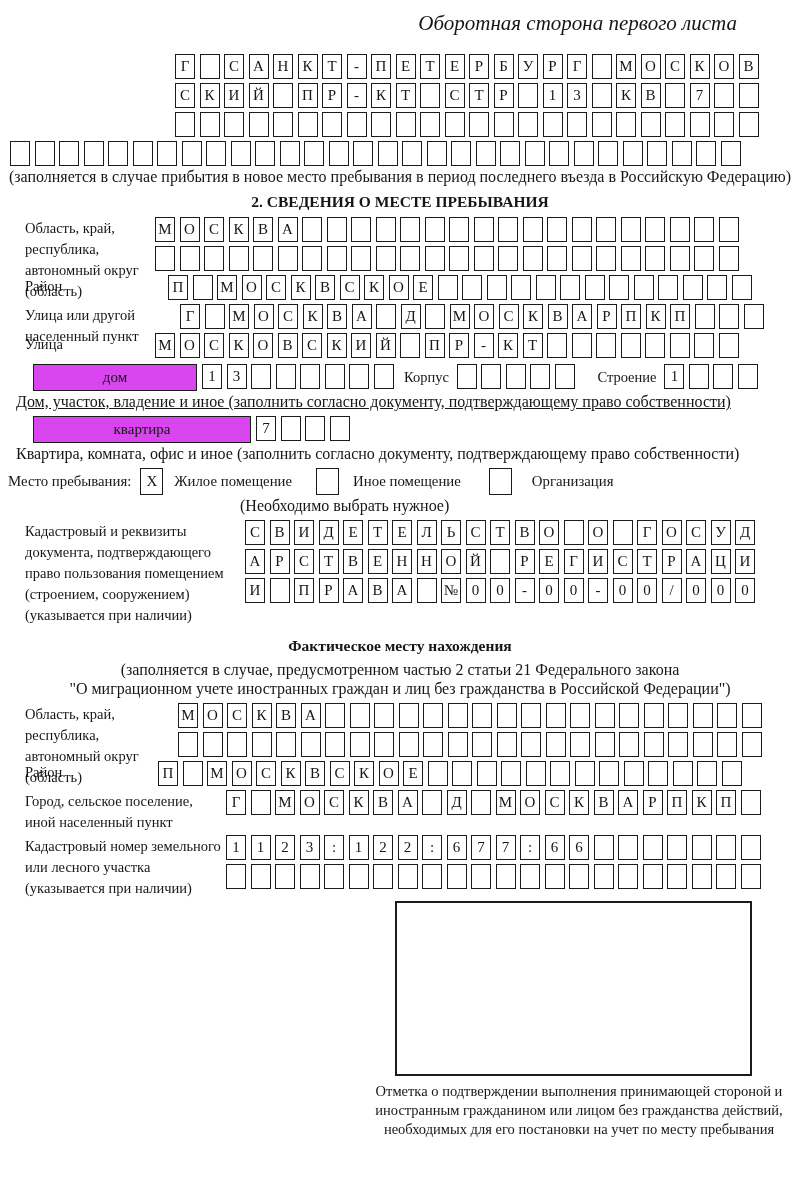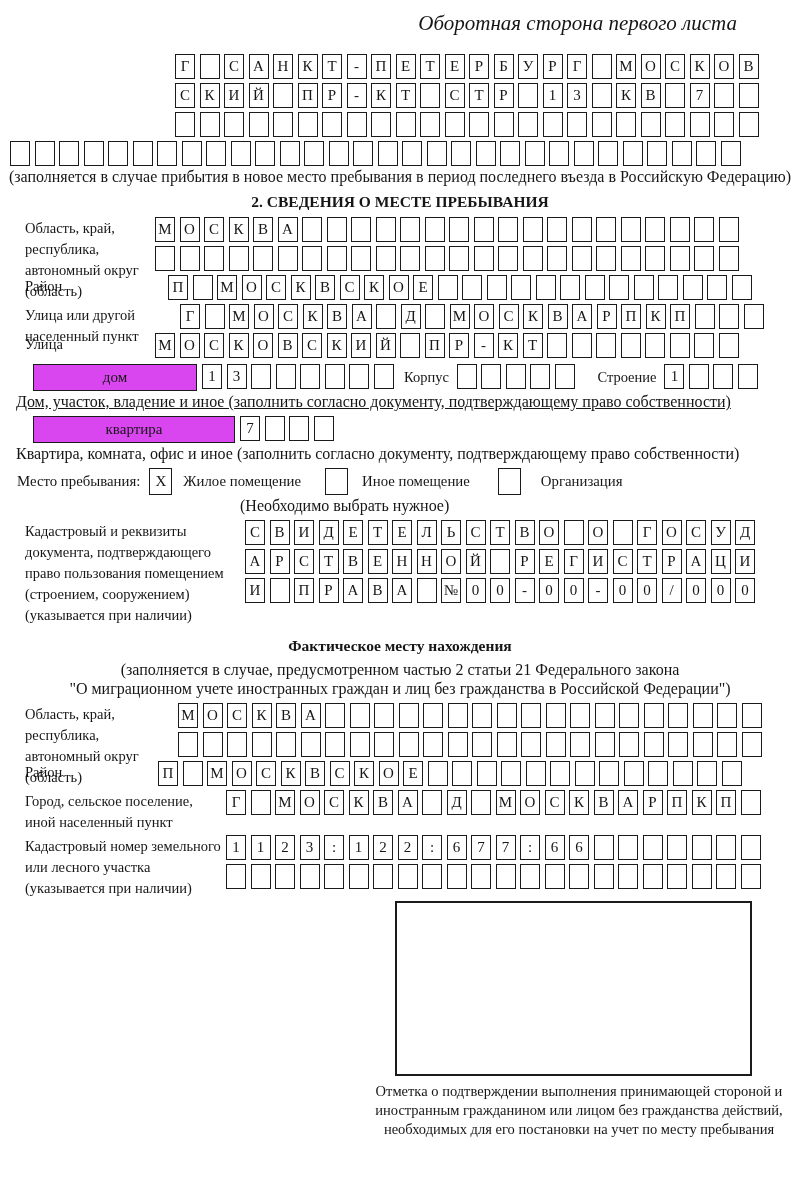--- a/index.html
+++ b/index.html
@@ -340,31 +340,31 @@
     <div class="cells">
         <div class="cell">1</div>
         <div class="cell"></div>
         <div class="cell"></div>
         <div class="cell"></div>
       </div>
   </div>
   <div class="inline-note" style="margin-left:8px;text-decoration:underline;">Дом, участок, владение и иное (заполнить согласно документу, подтверждающему право собственности)</div>
 
   <div class="hrow mt6">
-    <div class="widebox" style="width:202px;margin-left:25px;">квартира</div>
+    <div class="widebox" style="width:218px;margin-left:25px;">квартира</div>
     <div class="cells" style="margin-left:5px;">
         <div class="cell">7</div>
         <div class="cell"></div>
         <div class="cell"></div>
         <div class="cell"></div>
       </div>
   </div>
   <div class="inline-note" style="margin-left:8px;">Квартира, комната, офис и иное (заполнить согласно документу, подтверждающему право собственности)</div>
 
-  <div class="stay" style="margin-left:9px;">
+  <div class="stay" style="">
     <span>Место пребывания:</span>
     <span class="checkbox" style="margin-left:9px;">X</span>
     <span style="margin-left:11px;">Жилое помещение</span>
     <span class="checkbox" style="margin-left:24px;"></span>
     <span style="margin-left:14px;">Иное помещение</span>
     <span class="checkbox" style="margin-left:28px;"></span>
     <span style="margin-left:20px;">Организация</span>
   </div>
   <div class="inline-note" style="margin-left:232px;">(Необходимо выбрать нужное)</div>
 

